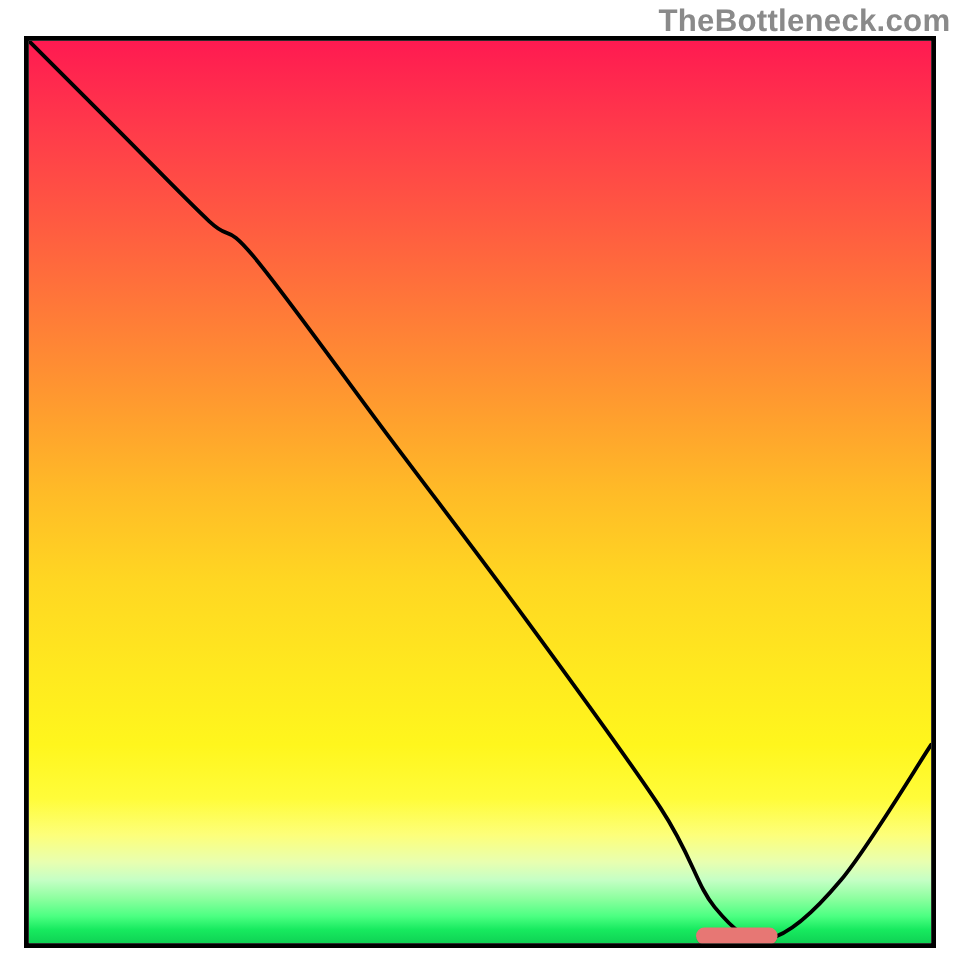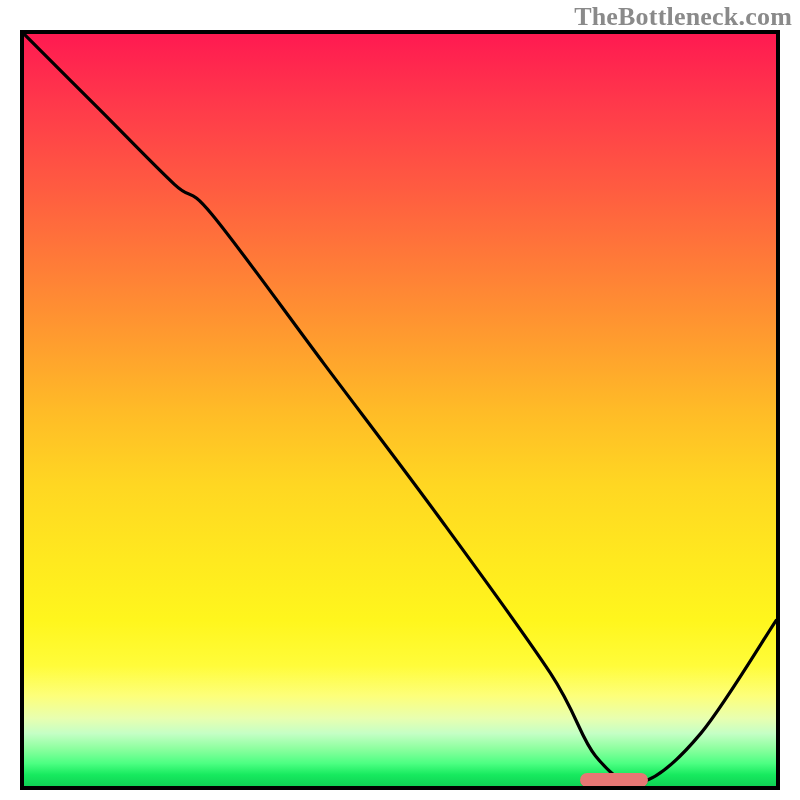--- a/index.html
+++ b/index.html
@@ -8,21 +8,20 @@
     width: 800px;
     height: 800px;
     background: #ffffff;
     overflow: hidden;
     font-family: Arial, Helvetica, sans-serif;
   }
   .chart-container {
     position: relative;
     width: 800px;
     height: 593px;
-    font-family: Liberation Serif, serif;
   }
   .watermark {
     position: absolute;
     top: 2px;
     right: 8px;
     font-size: 26px;
     font-weight: bold;
     color: #8a8a8a;
     letter-spacing: 0.2px;
     user-select: none;

